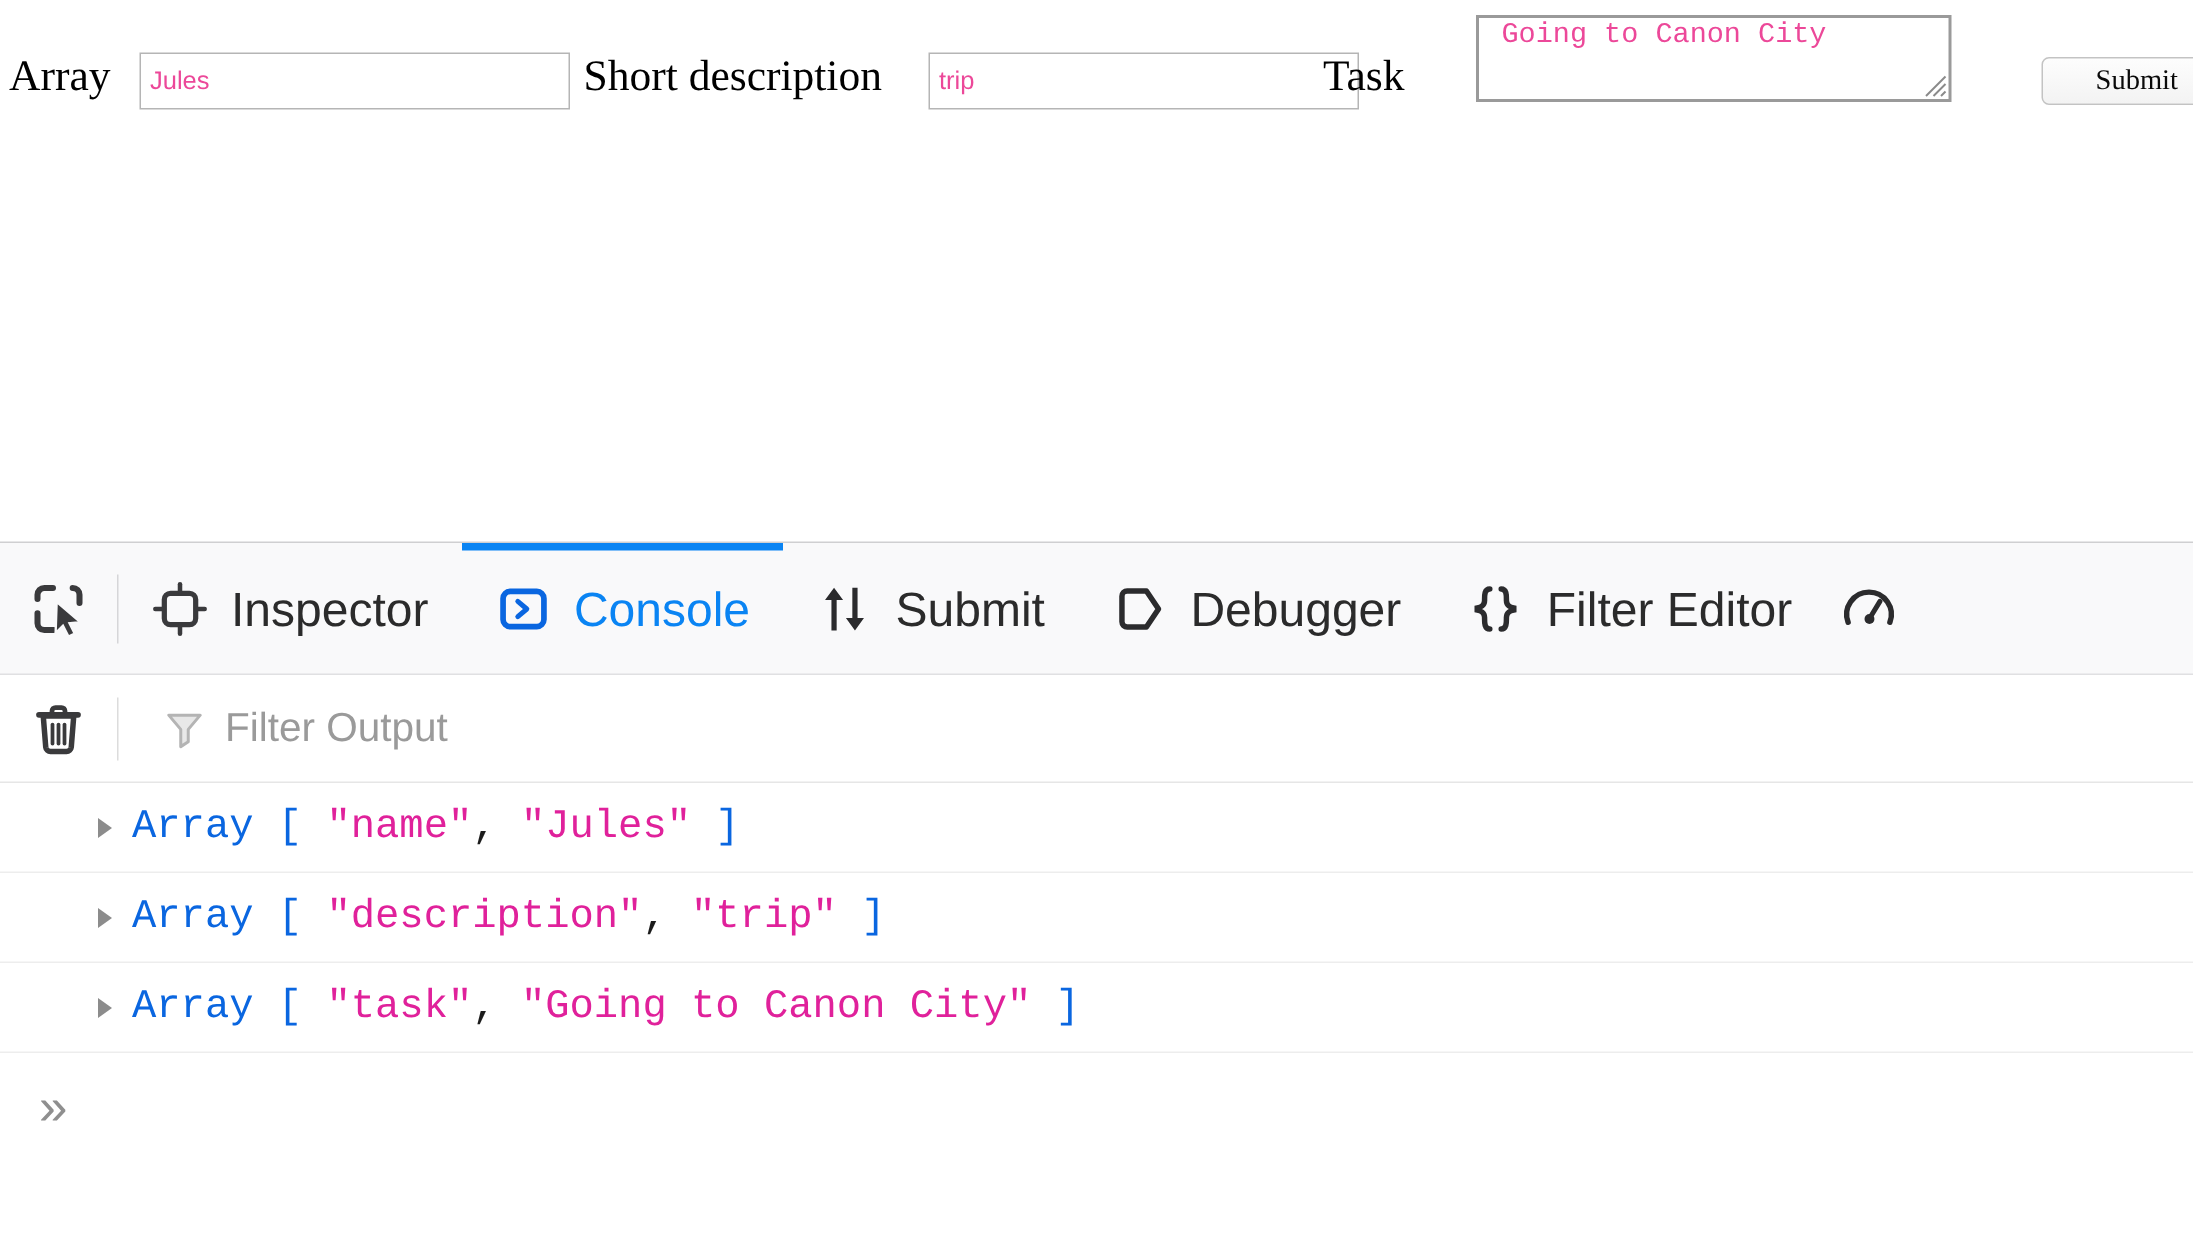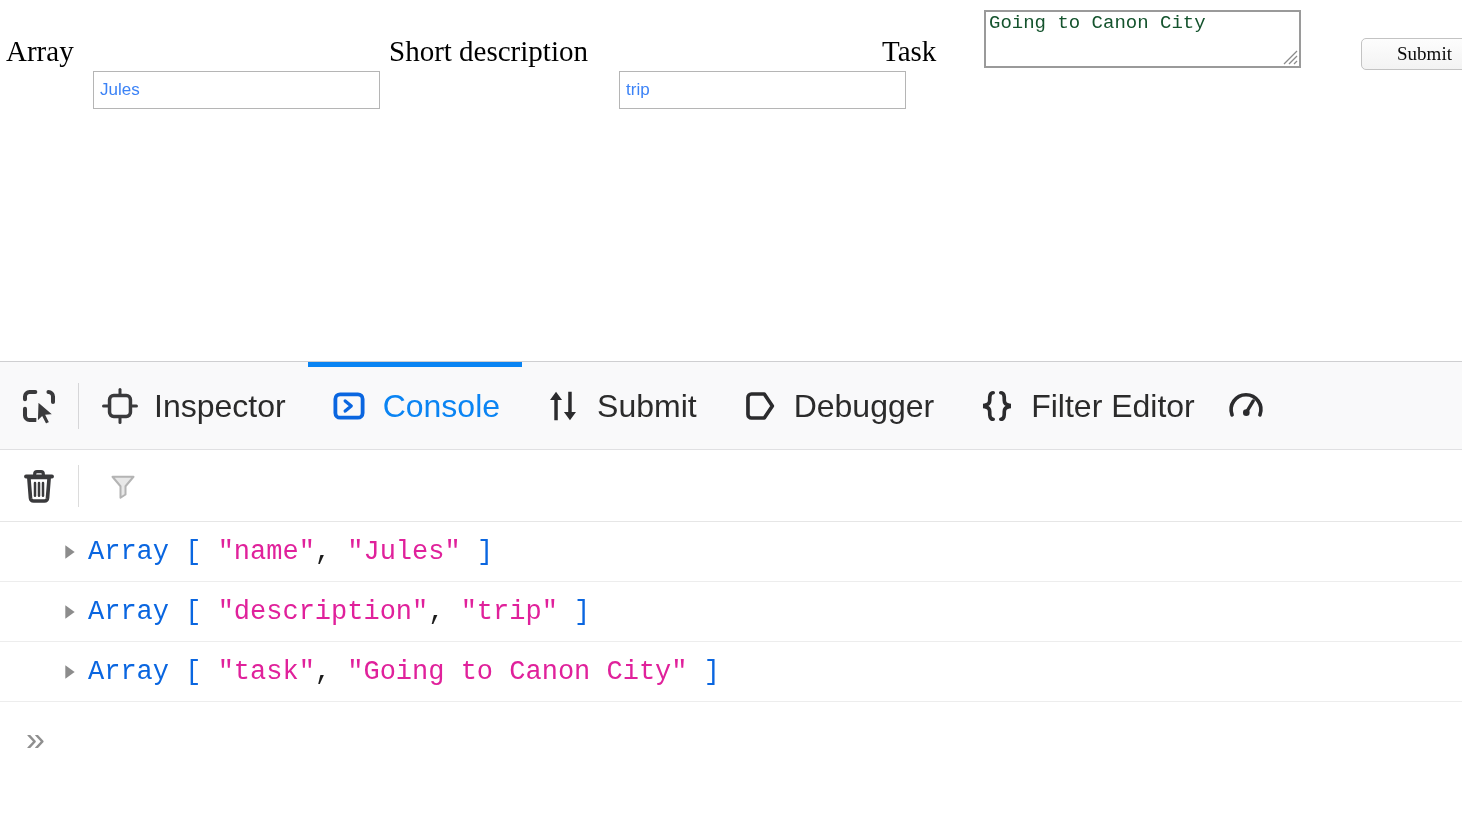--- a/index.html
+++ b/index.html
@@ -31,50 +31,49 @@
   .field-label {
     font-family: "Liberation Serif", serif;
     font-size: 29px;
     color: #000000;
     line-height: 1;
   }
 
   .text-input {
     font-family: "Liberation Sans", sans-serif;
     font-size: 17px;
-    color: #3b82f6;
+    color: #ec4899;
     background: #ffffff;
     border: 1px solid #b5b5b5;
     padding: 18px 6px;
     height: 38px;
     outline: none;
-    margin-top: 36px;
   }
 
   #name-input  { position: absolute; left: 93px;  top: 35px; width: 287px; }
   #desc-input  { position: absolute; left: 619px; top: 35px; width: 287px; }
 
   #label-name { position: absolute; left: 6px;   top: 37px; }
   #label-desc { position: absolute; left: 389px; top: 37px; text-align: right; }
   #label-task { position: absolute; left: 882px; top: 37px; }
 
   #task-wrap {
     position: absolute;
     left: 984px; top: 10px;
     width: 317px; height: 58px;
   }
   #task-input {
     width: 100%; height: 100%;
     font-family: "Liberation Mono", monospace;
     font-size: 19px;
     line-height: 1.15;
-    color: #14532d;
+    color: #ec4899;
     background: #ffffff;
     border: 2px solid #9a9a9a;
-    padding: 1px 3px;
+    padding: 1px 15px;
     resize: none;
     outline: none;
     overflow: hidden;
     display: block;
   }
   #task-grip {
     position: absolute;
     right: 3px; bottom: 3px;
     width: 17px; height: 17px;
     pointer-events: none;
@@ -357,20 +356,21 @@
     </button>
 
     <div id="filter-divider"></div>
 
     <div id="filter-field">
       <span style="display:flex;">
         <svg width="30" height="30" viewBox="0 0 24 24">
           <path d="M3.6 4.6 h16.8 l-6.4 7.6 v6.6 l-4 2.6 v-9.2 Z" fill="#e8e8e8" stroke="#b4b4b4" stroke-width="1.6" stroke-linejoin="round"></path>
         </svg>
       </span>
+      <input id="filter-input" type="text" placeholder="Filter Output" style="">
     </div>
   </div>
 
   <div id="console-output">
 
     <div class="console-row">
       <span class="disclosure">
         <svg width="16" height="16" viewBox="0 0 10 12">
             <path d="M1.5 1 L8.5 6 L1.5 11 Z" fill="#8c8c8c"></path>
           </svg>

